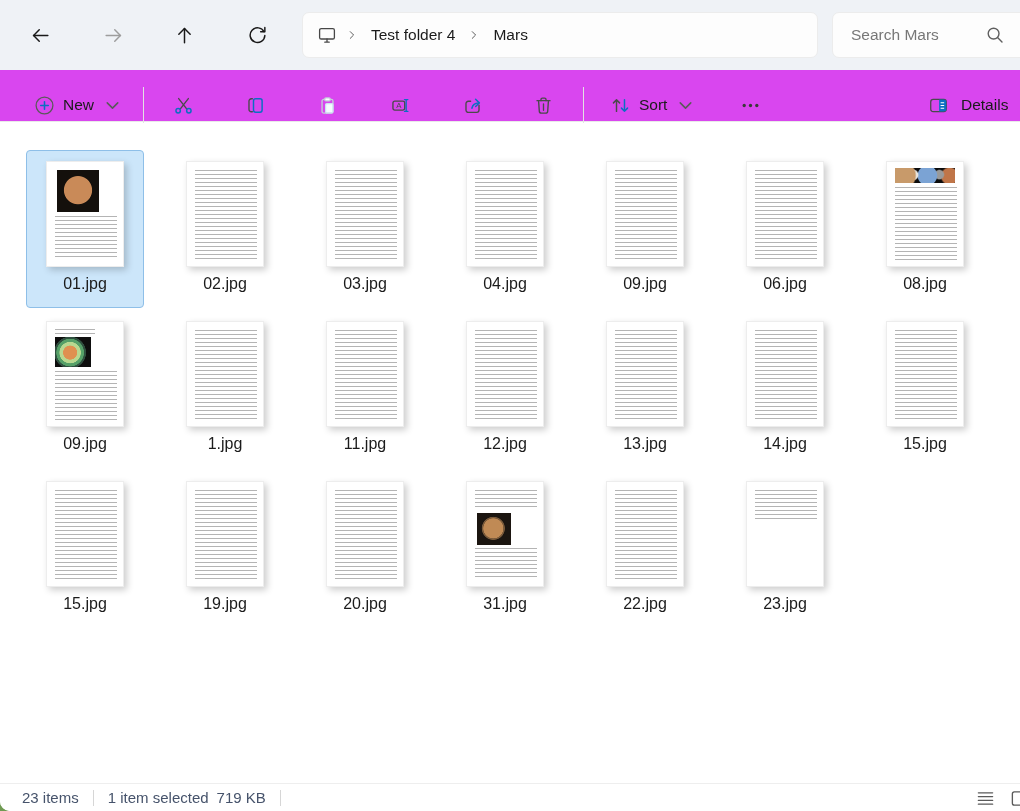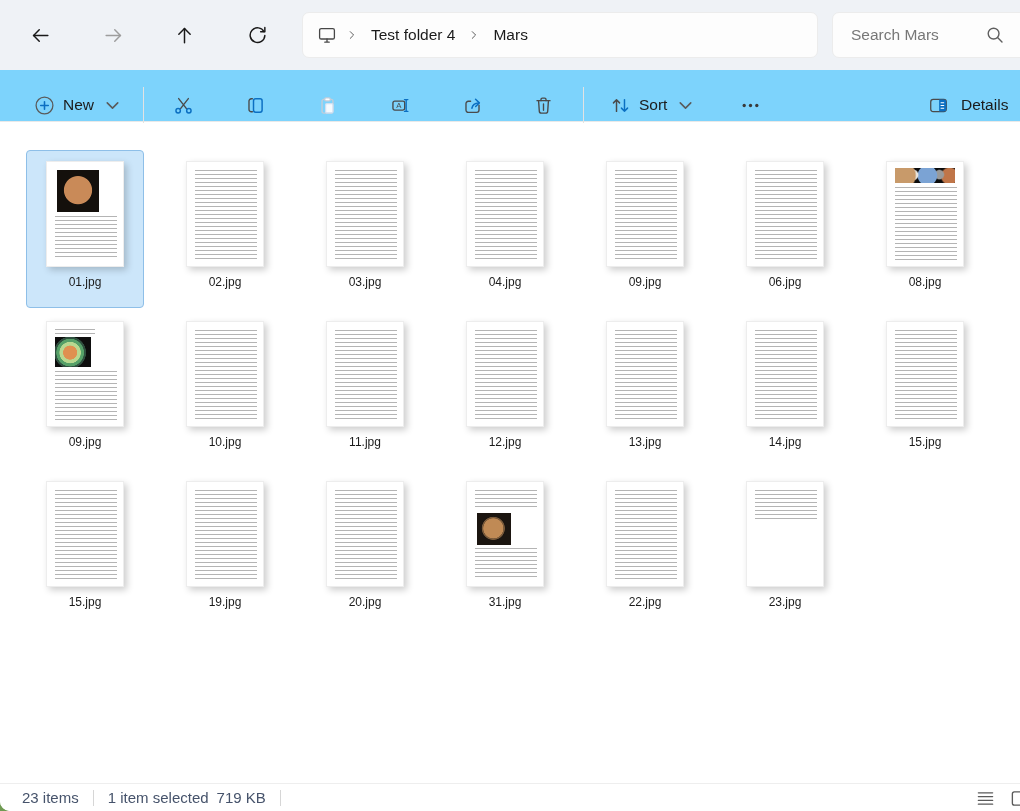--- a/index.html
+++ b/index.html
@@ -23,21 +23,21 @@
   .addr-icon { display:flex; align-items:center; padding:0 6px 0 4px; }
 
   .searchbox { position:absolute; left:832px; top:12px; width:208px; height:46px; background:#fdfdfd;
                border:1px solid #ececec; border-radius:7px; display:flex; align-items:center; }
   .searchbox input { border:none; outline:none; background:transparent; flex:1; padding:0 6px 0 18px;
                      font-size:15.5px; color:#3a3a3a; font-family:"Liberation Sans",sans-serif; }
   .searchbox input::placeholder { color:#777; }
   .searchbox .sicon { position:absolute; right:34px; top:12px; }
 
   
-  .toolbar { position:relative; height:52px; background:#7dd3fc; border-bottom:1px solid #e9e9e9; }
+  .toolbar { position:relative; height:52px; background:#d946ef; border-bottom:1px solid #e9e9e9; }
   .tbtn { position:absolute; top:13px; height:44px; border:none; background:transparent; border-radius:5px;
           display:flex; align-items:center; justify-content:center; cursor:pointer; gap:8px;
           font-size:15.5px; color:#1b1b1b; font-family:"Liberation Sans",sans-serif; }
   .tbtn svg { width:21px; height:21px; flex:none; }
   .tsep { position:absolute; top:17px; width:1px; height:36px; background:#e2e2e2; }
   #tb-new{left:22px; padding:0 12px;} 
   #sep1{left:143px}
   #tb-cut{left:161px;width:44px} #tb-copy{left:233px;width:44px} #tb-paste{left:305px;width:44px}
   #tb-rename{left:378px;width:44px} #tb-share{left:450px;width:44px} #tb-delete{left:521px;width:44px}
   #sep2{left:583px}
@@ -65,21 +65,21 @@
       radial-gradient(circle at 91% 54%, #c07548 0 14%, transparent 17%); }
   .blk.interior { background-color:#0e0e0e;
     background-image:radial-gradient(circle at 42% 52%, #e09050 0 26%, #b8d890 28% 40%, #55a068 42% 52%, #2f4f3f 54% 60%, transparent 62%); }
   .blk.redmap { background-color:#150808;
     background-image:radial-gradient(ellipse at 30% 55%, #b03020 0 26%, #5f1410 28% 44%, transparent 50%),
       radial-gradient(ellipse at 75% 38%, #c24a28 0 17%, transparent 28%),
       radial-gradient(ellipse at 78% 76%, #a03020 0 14%, transparent 24%); }
   .blk.tanphoto { background:radial-gradient(ellipse at 52% 48%, #cfa87e 0 30%, #b79167 32% 60%, #a5815a 62%); }
   .blk.tanglobe { background-color:#1b1510;
     background-image:radial-gradient(circle at 48% 48%, #c08a55 0 40%, #7a5a3a 42% 46%, transparent 49%); }
-  .flabel { margin-top:8px; font-size:12px; color:#1b1b1b; text-align:center; max-width:116px;
+  .flabel { margin-top:8px; font-size:16px; color:#1b1b1b; text-align:center; max-width:116px;
             white-space:nowrap; overflow:hidden; }
 
   
   .statusbar { position:absolute; left:0; bottom:0; width:1020px; height:28px; background:#fff;
                border-top:1px solid #eeeeee; display:flex; align-items:center; font-size:15px; color:#46536b; }
   .statusbar .s-item { padding:0 4px; }
   #st-count{margin-left:18px}
   .ssep { width:1px; height:16px; background:#d6d6d6; margin:0 10px; }
   .viewbtns { position:absolute; right:-12px; top:1px; display:flex; gap:8px; }
   .vbtn { width:26px; height:26px; border:none; background:transparent; display:flex; align-items:center;
@@ -283,21 +283,21 @@
           <div class="blk lines" style="left: 8px; top: 7px; width: 40px; height: 5px;"></div>
           <div class="blk img interior" style="left: 8px; top: 15px; width: 36px; height: 30px;"></div>
           <div class="blk lines" style="left: 8px; top: 49px; width: 62px; height: 49px;"></div>
         </div>
         <div class="flabel">09.jpg</div>
       </div>
       <div class="tile">
         <div class="page">
           <div class="blk lines" style="left: 8px; top: 8px; width: 62px; height: 90px;"></div>
         </div>
-        <div class="flabel">10.jpg</div>
+        <div class="flabel">1.jpg</div>
       </div>
       <div class="tile">
         <div class="page">
           <div class="blk lines" style="left: 8px; top: 8px; width: 62px; height: 90px;"></div>
         </div>
         <div class="flabel">11.jpg</div>
       </div>
       <div class="tile">
         <div class="page">
           <div class="blk lines" style="left: 8px; top: 8px; width: 62px; height: 90px;"></div>

